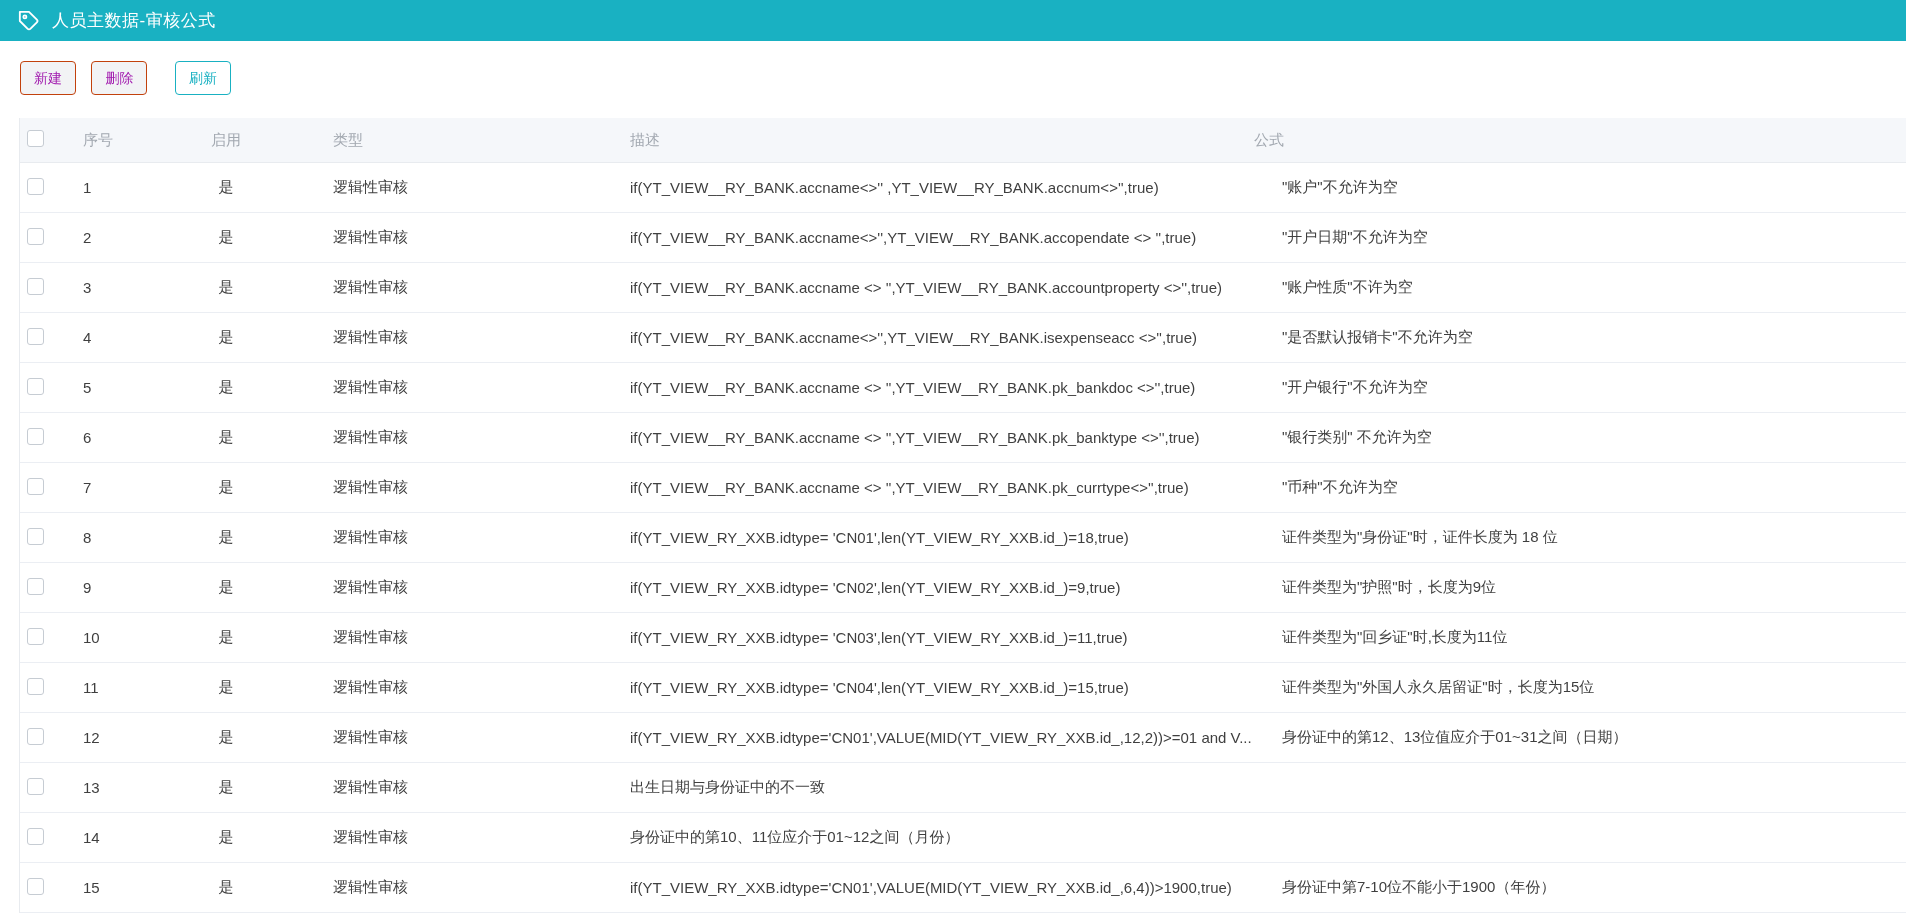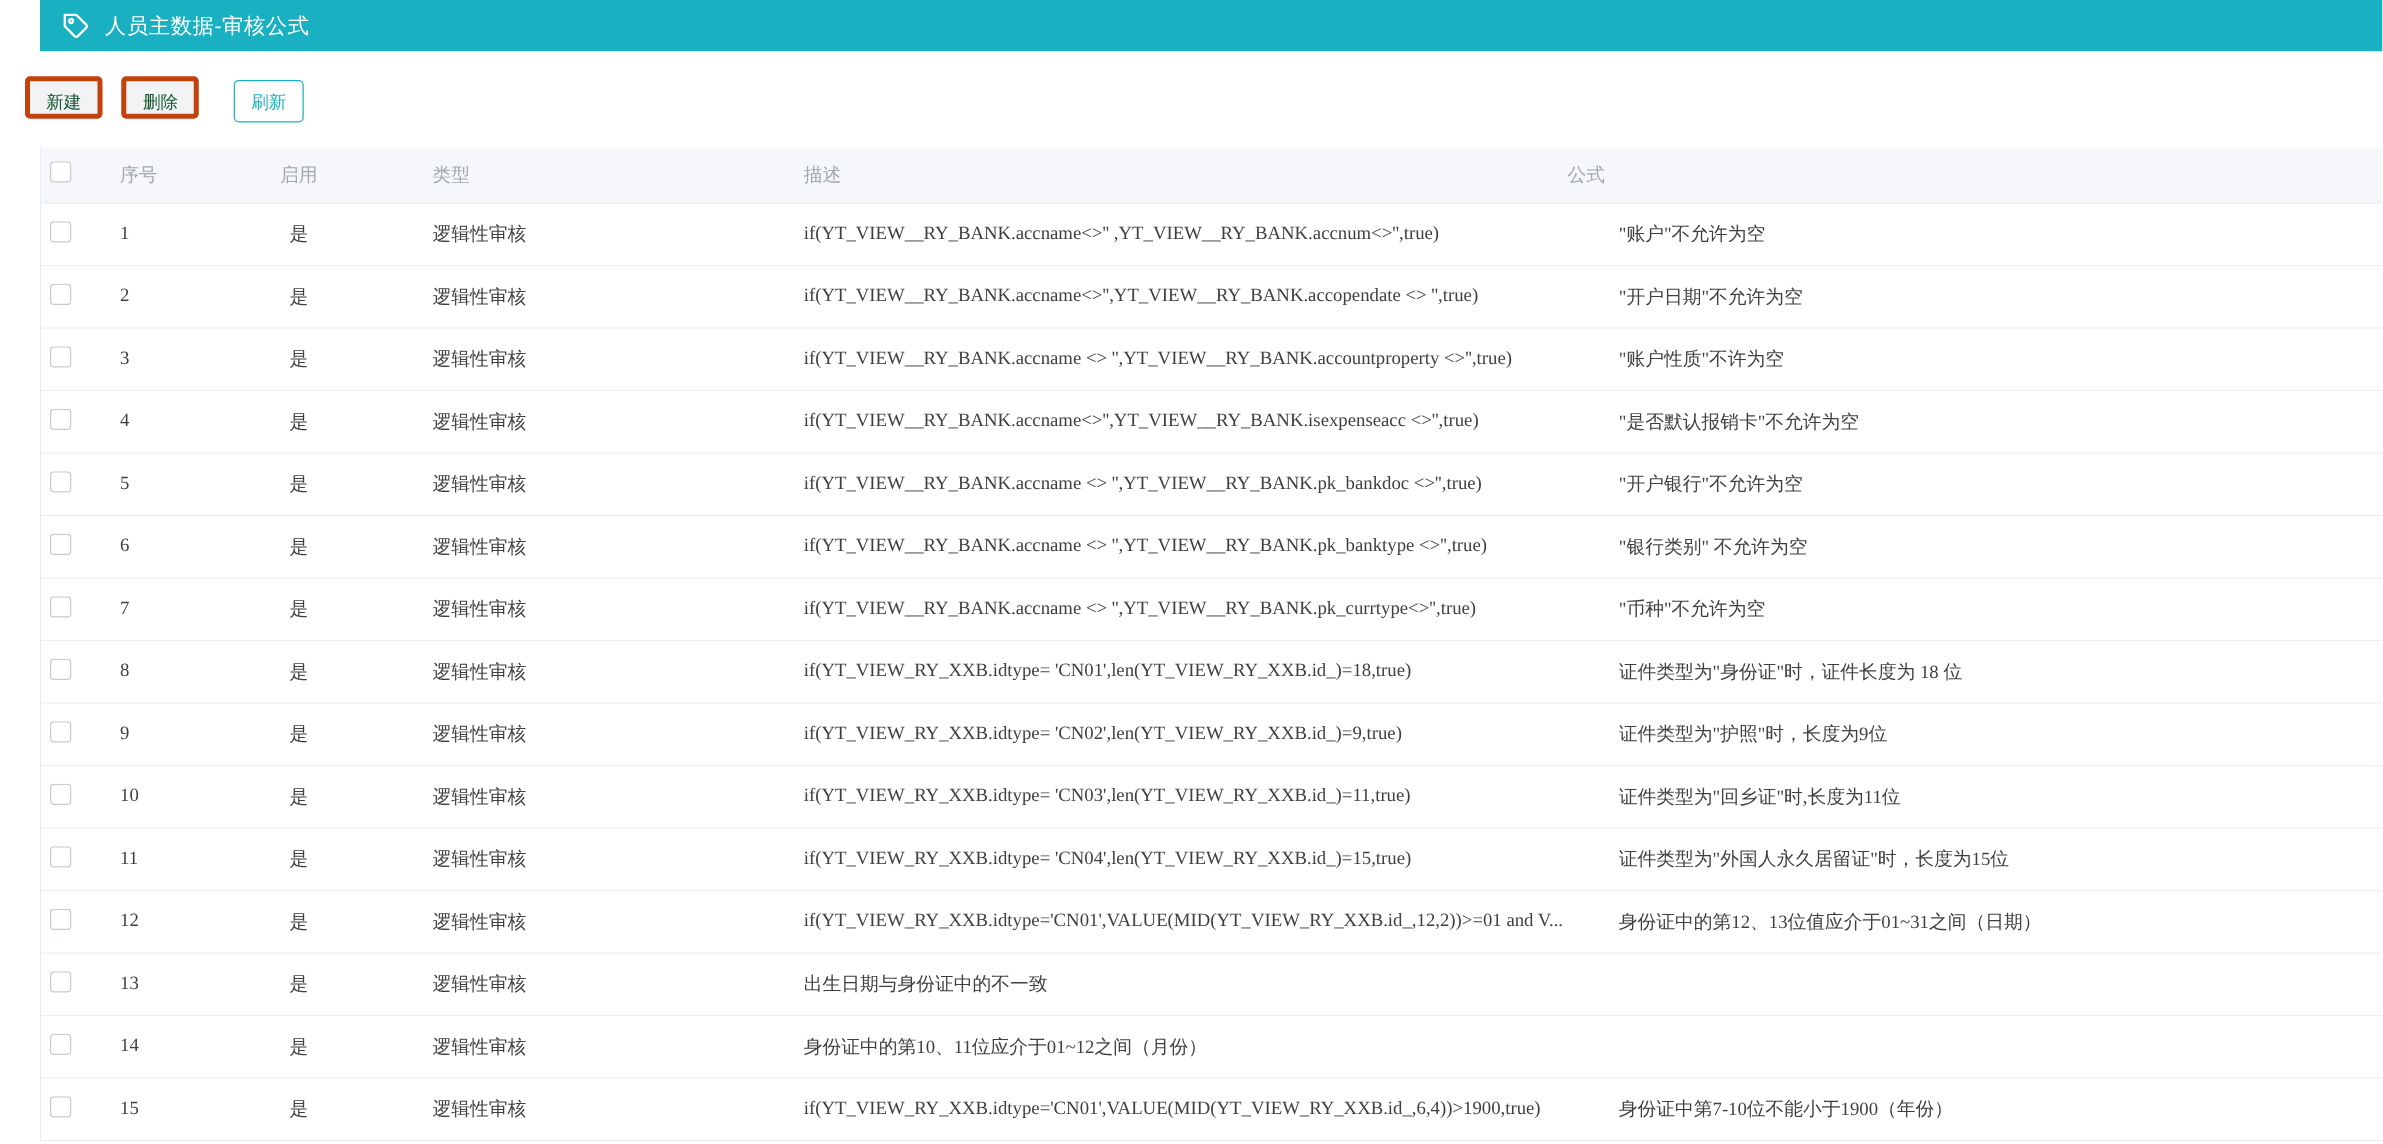--- a/index.html
+++ b/index.html
@@ -1,32 +1,32 @@
 <!DOCTYPE html>
 <html><head>
 <meta charset="utf-8">
 <style>
   * { margin:0; padding:0; box-sizing:border-box; }
   html,body { width:1906px; height:915px; background:#fff; overflow:hidden;
               font-family:"Liberation Sans","DejaVu Sans",sans-serif; }
 
   
-  .titlebar { height:41px; background:#19B1C2; display:flex; align-items:center; padding:0 18px;margin-left:32px; }
+  .titlebar { height:41px; background:#19B1C2; display:flex; align-items:center; padding:0 18px; }
   .titlebar .tagicon { width:22px; height:22px; margin-right:12px; display:flex; align-items:center; }
   .titlebar .title { color:#ffffff; font-size:17px; letter-spacing:0.5px; }
 
   
   .toolbar { padding:20px 0 0 20px; height:77px; }
   .btn { display:inline-block; min-width:52px; height:34px; line-height:32px; text-align:center;
          font-size:14px; border-radius:4px; padding:0 13px; margin-right:11px; cursor:pointer; }
-  .btn.disabled { background:#f2f3f5; border:4px solid #c2410c; color:#14532d; cursor:not-allowed; }
+  .btn.disabled { background:#f2f3f5; border:1px solid #c2410c; color:#a21caf; cursor:not-allowed; }
   .btn.primary-outline { background:#ffffff; border:1px solid #19B1C2; color:#19B1C2; margin-left:12px; }
 
   
-  .grid { margin-left:32px; border-left:1px solid #e8ebef;font-family:Liberation Serif, serif; }
+  .grid { margin-left:19px; border-left:1px solid #e8ebef; }
   .thead { display:flex; align-items:center; height:45px; background:#f5f7fa; color:#a2a8b0;
            font-size:15px; border-bottom:1px solid #e8ebef; }
   .trow  { display:flex; align-items:center; height:50px; background:#ffffff;
            border-bottom:1px solid #ebeef3; color:#3f3f3f; font-size:15px; }
   .cell { overflow:hidden; white-space:nowrap; text-overflow:ellipsis; padding-right:10px; }
   .c-check { width:63px; flex:0 0 63px; padding-left:7px; }
   .c-seq   { width:46px; flex:0 0 46px; }
   .c-enable{ width:204px; flex:0 0 204px;text-align:center; }
   .c-type  { width:297px; flex:0 0 297px; }
   .c-formula{ width:652px; flex:0 0 652px; }

